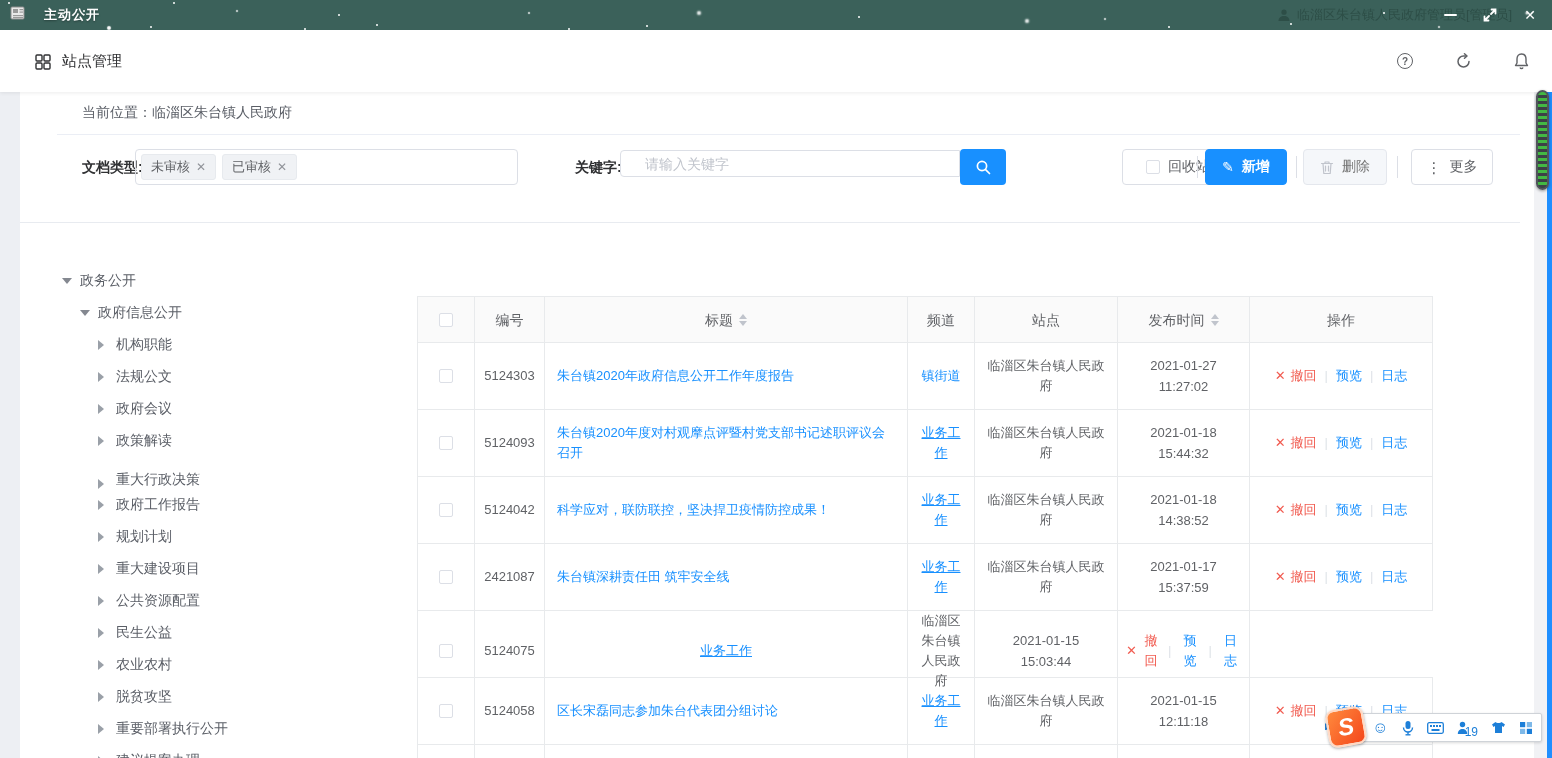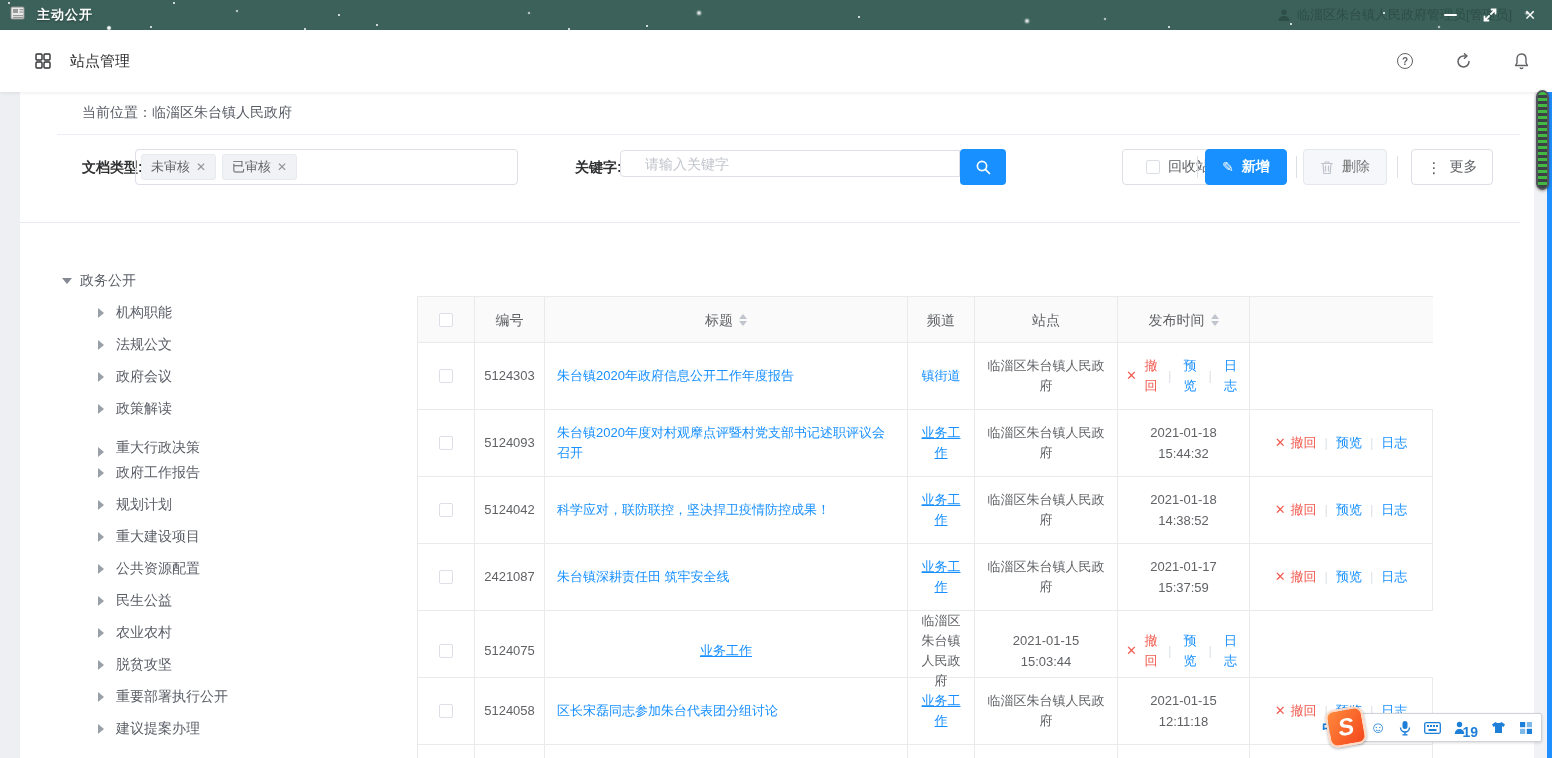--- a/index.html
+++ b/index.html
@@ -7,31 +7,31 @@
   body{font-family:"Liberation Sans","DejaVu Sans",sans-serif;background:#edeff3;position:relative;font-size:14px;color:#606266}
 
   
   .titlebar{position:absolute;left:0;top:0;width:1552px;height:30px;background:#3b615a;z-index:60;overflow:hidden;display:flex;align-items:center}
   .snow{position:absolute;left:8px;top:2px;width:2px;height:2px;border-radius:50%;background:#fff;
     box-shadow:75px 8px 0 0 #fff,100px 25px 1px 1px #fff,142px 24px 0 0 #fff,165px 0 0 0 #fff,
     228px 8px 1px 0 #fff,296px 26px 0 0 #fff,330px 12px 0 0 #fff,368px 22px 0 0 #fff,
     520px 10px 1px 0 #fff,560px 26px 0 0 #fff,638px 23px 0 0 #fff,690px 10px 2px 1px #fff,
     850px 14px 0.5px 0 #fff,1018px 18px 2px 1px #fff,1096px 16px 1px 0 #fff,1160px 24px 0 0 #fff,
     1282px 21px 0 0 #fff,1375px 10px 0.5px 0 #fff,1430px 24px 1px 0 #fff,1518px 10px 1.5px 0.5px #fff}
-  .tb-left{display:flex;align-items:center;gap:11px;margin-left:10px;z-index:2}
+  .tb-left{display:flex;align-items:center;gap:18px;margin-left:10px;z-index:2}
   .tb-title{color:#fff;font-weight:700;font-size:13px;letter-spacing:1px;text-shadow:0 1px 2px rgba(0,0,0,.35)}
   .tb-user{position:absolute;left:1277px;top:0;height:30px;display:flex;align-items:center;gap:6px;color:#2d4e47;font-size:13px;z-index:1;white-space:nowrap}
   .tb-controls{position:absolute;right:14px;top:0;height:30px;display:flex;align-items:center;gap:24px;z-index:2}
   .tb-btn{color:#fff;display:flex;align-items:center;justify-content:center;width:16px;height:16px;cursor:pointer}
   .min-bar{width:13px;height:2px;background:#fff;border-radius:1px}
   .close-x{font-size:14px;font-weight:700;line-height:1}
 
   
   .appbar{position:absolute;left:0;top:30px;width:1552px;height:62px;background:#fff;z-index:40;box-shadow:0 1px 4px rgba(0,0,0,.08);display:flex;align-items:center}
-  .appbar-left{display:flex;align-items:flex-start;gap:18px;margin-left:34px}
+  .appbar-left{display:flex;align-items:flex-end;gap:10px;margin-left:34px}
   .appbar-title{font-size:15px;color:#303133}
   .appbar-right{position:absolute;right:22px;display:flex;align-items:center;gap:40px}
   .appbar-ico{width:18px;height:18px;display:flex;align-items:center;justify-content:center;color:#606266;cursor:pointer}
   .help-circle{width:16px;height:16px;border:1.4px solid #606266;border-radius:50%;font-size:10px;display:flex;align-items:center;justify-content:center;color:#606266;font-weight:700}
 
   
   .panel{position:absolute;left:20px;top:92px;width:1514px;height:666px;background:#fff}
   .scroll-track{position:absolute;left:1534px;top:92px;width:14px;height:666px;background:#f1f2f5}
   .scroll-blue{position:absolute;left:1547px;top:88px;width:5px;height:670px;background:#1f8fff}
   .scroll-thumb{position:absolute;left:1536px;top:90px;width:13px;height:100px;border-radius:7px;border:2px solid #50565b;background:repeating-linear-gradient(180deg,#43b843 0 3px,#3c4146 3px 6px);box-shadow:0 1px 3px rgba(0,0,0,.4);z-index:45}
@@ -86,21 +86,21 @@
   .recall .x{font-size:13px;font-weight:700}
   .time-cell{flex-direction:column;line-height:21px}
 
   
   .ime{position:absolute;left:1352px;top:713px;width:190px;height:29px;background:#fff;border:1px solid #cfd3d8;border-radius:2px;z-index:70;display:flex;align-items:center;justify-content:flex-end;padding-right:8px;gap:13px;box-shadow:0 1px 3px rgba(0,0,0,.15)}
   .ime-ico{color:#1d7fd8;display:flex;align-items:center;justify-content:center;cursor:pointer;height:20px}
   .ime-zh{font-size:15px;font-weight:700;line-height:1}
   .ime-punct{font-size:13px;font-weight:700;letter-spacing:-1px;line-height:1}
   .ime-smile{font-size:16px;line-height:1}
   .s-logo{position:absolute;left:-26px;top:-6px;width:38px;height:38px;border-radius:9px;background:linear-gradient(135deg,#ff8a3d,#f4471c);transform:rotate(-10deg);display:flex;align-items:center;justify-content:center;color:#fff;font-weight:700;font-style:italic;font-size:24px;box-shadow:0 1px 3px rgba(0,0,0,.35);border:2px solid #ffd9c4;cursor:pointer}
-  .badge19{font-size:14px;font-weight:700;color:#1d7fd8;line-height:1;margin-left:-3px;margin-top:8px}
+  .badge19{font-size:12px;font-weight:400;color:#1d7fd8;line-height:1;margin-left:-3px;margin-top:8px}
 </style>
 </head>
 <body>
 
 <div class="titlebar">
   <span class="snow"></span>
   <div class="tb-left">
     <span>
       <svg width="16" height="15" viewBox="0 0 16 15">
           <rect x="1" y="1" width="13" height="12" rx="1" fill="#e9e9e9" stroke="#8f8f8f"></rect>
@@ -217,20 +217,26 @@
 
   <div class="divider2"></div>
 
   <div class="tree" id="tree">
       <div class="tree-item" style="padding-left: 0px;">
         <span class="tree-caret">
           <span class="car-down"></span>
         </span>
         <span>政务公开</span>
       </div>
+      <div class="tree-item" style="padding-left: 18px;">
+        <span class="tree-caret">
+          <span class="car-down"></span>
+        </span>
+        <span>政府信息公开</span>
+      </div>
       <div class="tree-item" style="padding-left: 36px;">
         <span class="tree-caret">
           <span class="car-right"></span>
         </span>
         <span>机构职能</span>
       </div>
       <div class="tree-item" style="padding-left: 36px;">
         <span class="tree-caret">
           <span class="car-right"></span>
         </span>
@@ -331,33 +337,40 @@
         <div class="td">
           <span>站点</span>
         </div>
         <div class="td">
           <span>发布时间</span>
           <span class="sort-group">
             <span class="s-up"></span>
             <span class="s-down"></span>
           </span>
         </div>
+        <div class="td">
+          <span>操作</span>
+        </div>
       </div>
       <div class="tr body-row" style="grid-template-columns: 58px 70px 363px 67px 143px 132px 183px;">
         <div class="td">
           <span class="chk"></span>
         </div>
         <div class="td">5124303</div>
         <div class="td title-cell">
           <span class="link">朱台镇2020年政府信息公开工作年度报告</span>
         </div>
         <div class="td">
           <span class="link">镇街道</span>
         </div>
         <div class="td">临淄区朱台镇人民政府</div>
+        <div class="td time-cell">
+          <div>2021-01-27</div>
+          <div>11:27:02</div>
+        </div>
         <div class="td">
           <span class="recall">
             <span class="x">✕</span>
             <span>撤回</span>
           </span>
           <span class="act-sep">|</span>
           <span class="link">预览</span>
           <span class="act-sep">|</span>
           <span class="link">日志</span>
         </div>

